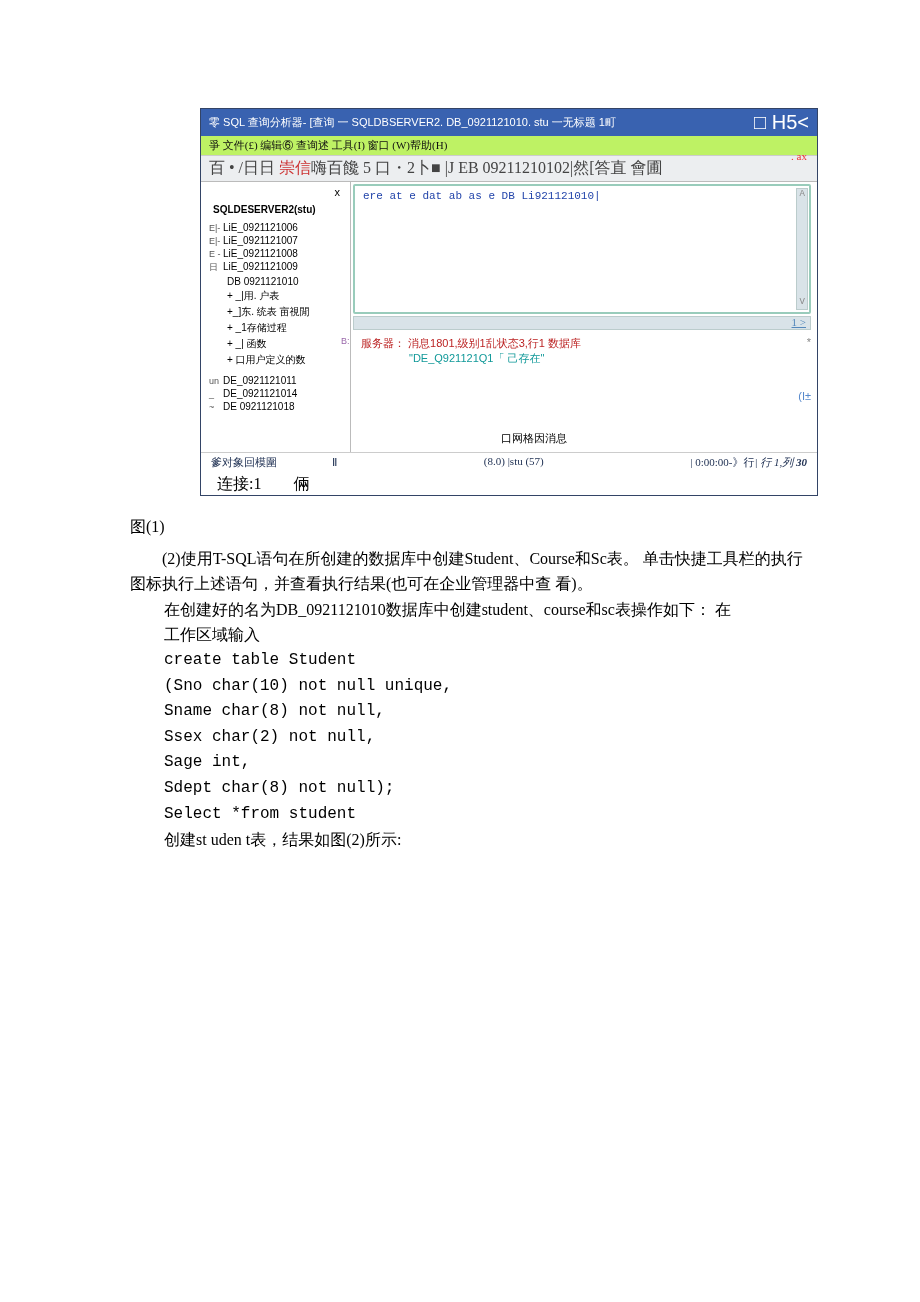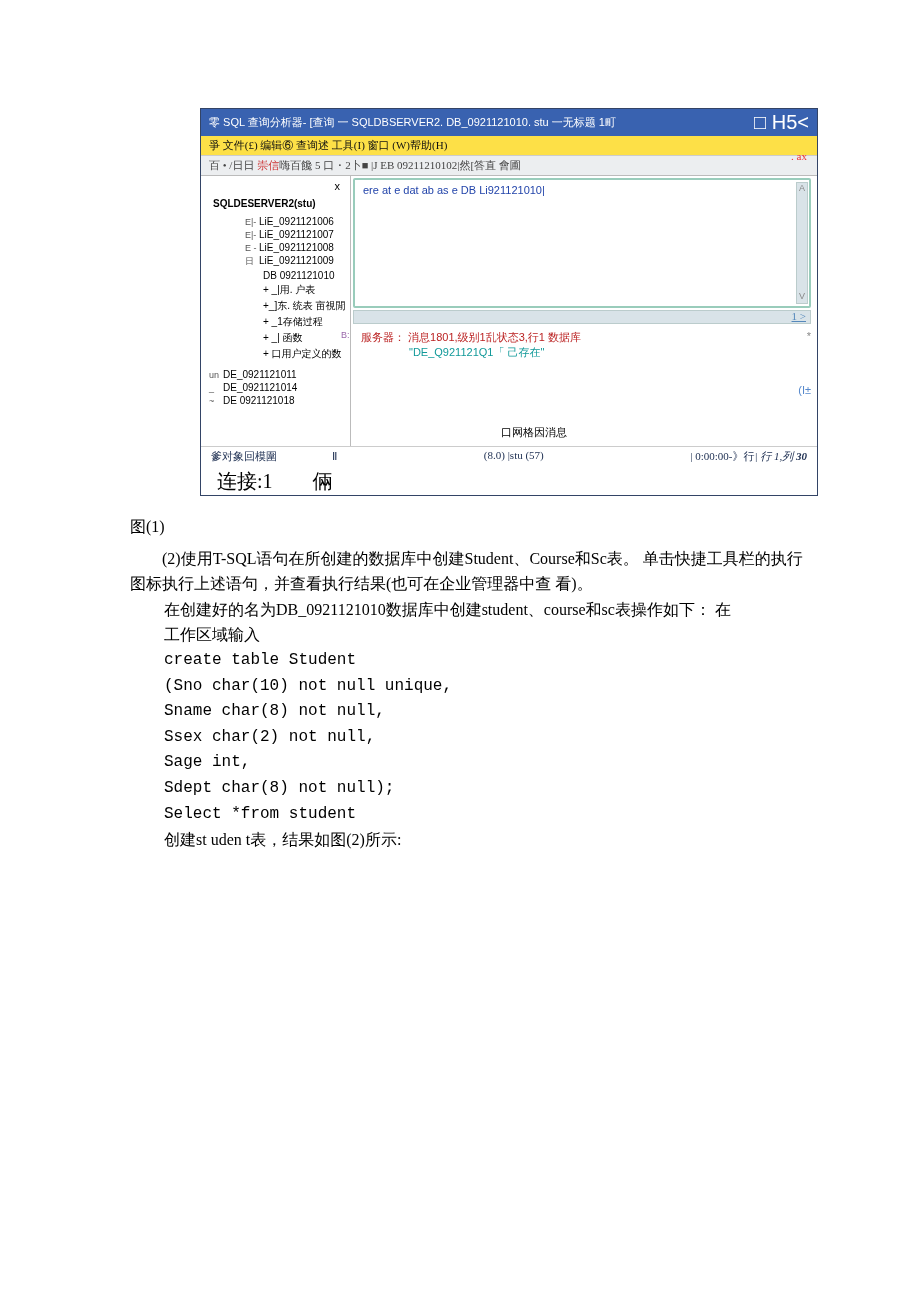--- a/index.html
+++ b/index.html
@@ -2,37 +2,37 @@
 <html><head>
   <meta charset="utf-8">
   <style>
     * { margin: 0; padding: 0; box-sizing: border-box; }
     body { font-family: SimSun, serif; font-size: 15px; background: #fff; width: 920px; }
     
     .sql-window { margin: 108px 0 0 200px; width: 618px; border: 1px solid #346; }
     .title-bar { background: #3962b0; color: #fff; padding: 2px 8px; font-size: 11px; display: flex; justify-content: space-between; align-items: center; }
     .title-left { font-family: Arial; }
     .title-right { font-size: 20px; font-family: Arial; }
-    .menu-bar { background: #fde047; padding: 2px 8px; font-size: 11px; color: #111; border-bottom: 1px solid #ccc; position: relative; }
+    .menu-bar { background: #bef264; padding: 2px 8px; font-size: 11px; color: #111; border-bottom: 1px solid #ccc; position: relative; }
     .menu-corner { position: absolute; right: 10px; top: 14px; color: #e33; font-size: 11px; }
-    .tool-bar { background: #eceef0; padding: 2px 8px; font-size: 11px; color: #444; border-bottom: 1px solid #bbb; }
+    .tool-bar { background: #eceef0; padding: 2px 8px; font-size: 16px; color: #444; border-bottom: 1px solid #bbb; }
     .tool-red { color: #c33; }
     
     .content-area { display: flex; height: 270px; background: #fff; }
     .sidebar { width: 150px; border-right: 1px solid #bbb; padding: 4px 2px 2px 4px; font-size: 10px; font-family: Arial; position: relative; }
     .sidebar-close { text-align: right; padding-right: 8px; font-size: 11px; }
     .server-label { font-weight: bold; padding: 6px 0 6px 8px; }
-    .tree-area { padding-left: 4px; margin-left: 36px; }
+    .tree-area { padding-left: 4px; }
     .tree-marker { display: inline-block; width: 14px; color: #555; font-size: 9px; }
     .tree-row { padding: 1px 0; white-space: nowrap; }
     .tree-indent { padding-left: 18px; }
     .sidebar-lower { margin-top: 6px; padding-left: 4px; }
     
     .main-pane { flex: 1; display: flex; flex-direction: column; position: relative; }
-    .editor { flex: 0 0 130px; border: 2px solid #9cb; border-radius: 2px; margin: 2px 6px 2px 2px; padding: 4px 8px; font-family: Liberation Sans, sans-serif; font-size: 11px; color: #24a; position: relative; }
+    .editor { flex: 0 0 130px; border: 2px solid #9cb; border-radius: 2px; margin: 2px 6px 2px 2px; padding: 4px 8px; font-family: Liberation Mono, monospace; font-size: 11px; color: #24a; position: relative; }
     .editor-scroll { position: absolute; right: 1px; top: 2px; bottom: 2px; width: 12px; background: #d9e3e8; border: 1px solid #bcc; }
     .scroll-a { position: absolute; top: 0; right: 2px; font-size: 9px; color: #888; }
     .scroll-v { position: absolute; bottom: 2px; right: 2px; font-size: 9px; color: #888; }
     
     .scroll-h { height: 14px; background: #d9e3e8; margin: 0 6px 0 2px; border: 1px solid #bcc; position: relative; }
     .scroll-h-end { position: absolute; right: 4px; top: -1px; color: #58b; font-size: 11px; text-decoration: underline; }
     
     .msg-pane { flex: 1; padding: 6px 10px; font-size: 11px; font-family: Arial; position: relative; }
     .msg-label { position: absolute; left: -10px; top: 6px; color: #96a; font-size: 9px; }
     .msg-err { color: #b22; }
@@ -41,21 +41,21 @@
     .msg-scroll-star { position: absolute; right: 6px; top: 6px; color: #888; font-size: 11px; }
     
     .tabs-row { display: flex; align-items: center; font-size: 11px; padding: 6px 10px; }
     .tab-label { padding-left: 140px; }
     
     .status-bar { display: flex; justify-content: space-between; padding: 2px 10px; font-size: 11px; color: #235; border-top: 1px solid #ccc; }
     .status-left { color: #235; }
     .right-col { font-style: italic; }
     .bold30 { font-style: italic; font-weight: bold; }
     
-    .below-line { padding: 2px 0 0 16px; font-size: 20px; }
+    .below-line { padding: 2px 0 0 16px; font-size: 16px; }
     
     .doc-body { padding: 10px 110px 0 130px; font-size: 16px; line-height: 1.6; }
     .fig-caption { text-align: left; padding: 8px 0 6px 0; }
     .para { text-indent: 0; }
     .indent { padding-left: 34px; }
     .mono { font-family: "Courier New", monospace; }
   </style>
 </head>
 <body>
 

